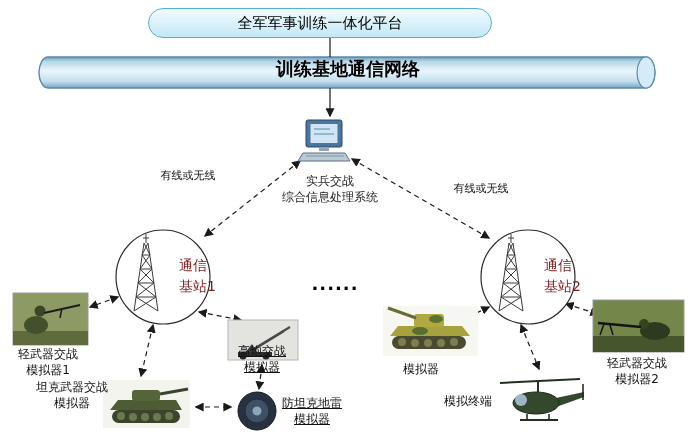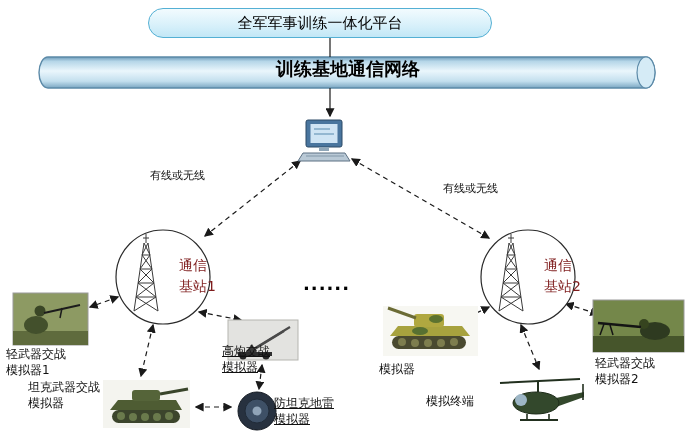--- a/index.html
+++ b/index.html
@@ -18,21 +18,21 @@
     border: 1.5px solid #54b0d4; border-radius: 15px;
     background: linear-gradient(180deg, #f2fbfe 0%, #d7f0fa 60%, #c2e7f6 100%);
     display: flex; align-items: center; justify-content: center;
     font-size: 15px; font-weight: normal; color: #000;
   }
   .network-title {
     position: absolute; left: 40px; top: 57px; width: 616px; height: 26px;
     display: flex; align-items: flex-start; justify-content: center;
     font-size: 18px; font-weight: bold; color: #000;
   }
-  .lbl { position: absolute; font-size: 12px; color: #111; line-height: 1.3; }
+  .lbl { position: absolute; text-align: center; font-size: 12px; color: #111; line-height: 1.3; }
   .lbl span { display: block; }
   .small { font-size: 11px; }
   .station-lbl { font-size: 14px; text-align: left; line-height: 1.5; color: #7f1d1d; }
   .dots { font-size: 18px; font-weight: bold; letter-spacing: 1px; color: #000; }
   .dash { stroke: #1a1a1a; stroke-width: 1.2; stroke-dasharray: 5 4; }
   .solid { stroke: #1a1a1a; stroke-width: 1.2; }
 </style>
 </head>
 <body>
 
@@ -185,20 +185,24 @@
     <span>训练基地通信网络</span>
   </div>
 
   <div class="lbl small" style="left:150px; top:169px; width:76px;">
     <span>有线或无线</span>
   </div>
   <div class="lbl small" style="left:443px; top:182px; width:76px;">
     <span>有线或无线</span>
   </div>
 
+  <div class="lbl" style="left:250px; top:174px; width:160px; color:#222;">
+    <span>实兵交战</span>
+    <span>综合信息处理系统</span>
+  </div>
 
   <div class="lbl station-lbl" style="left:179px; top:255px;">
     <span>通信</span>
     <span>基站1</span>
   </div>
   <div class="lbl station-lbl" style="left:544px; top:255px;">
     <span>通信</span>
     <span>基站2</span>
   </div>
 

